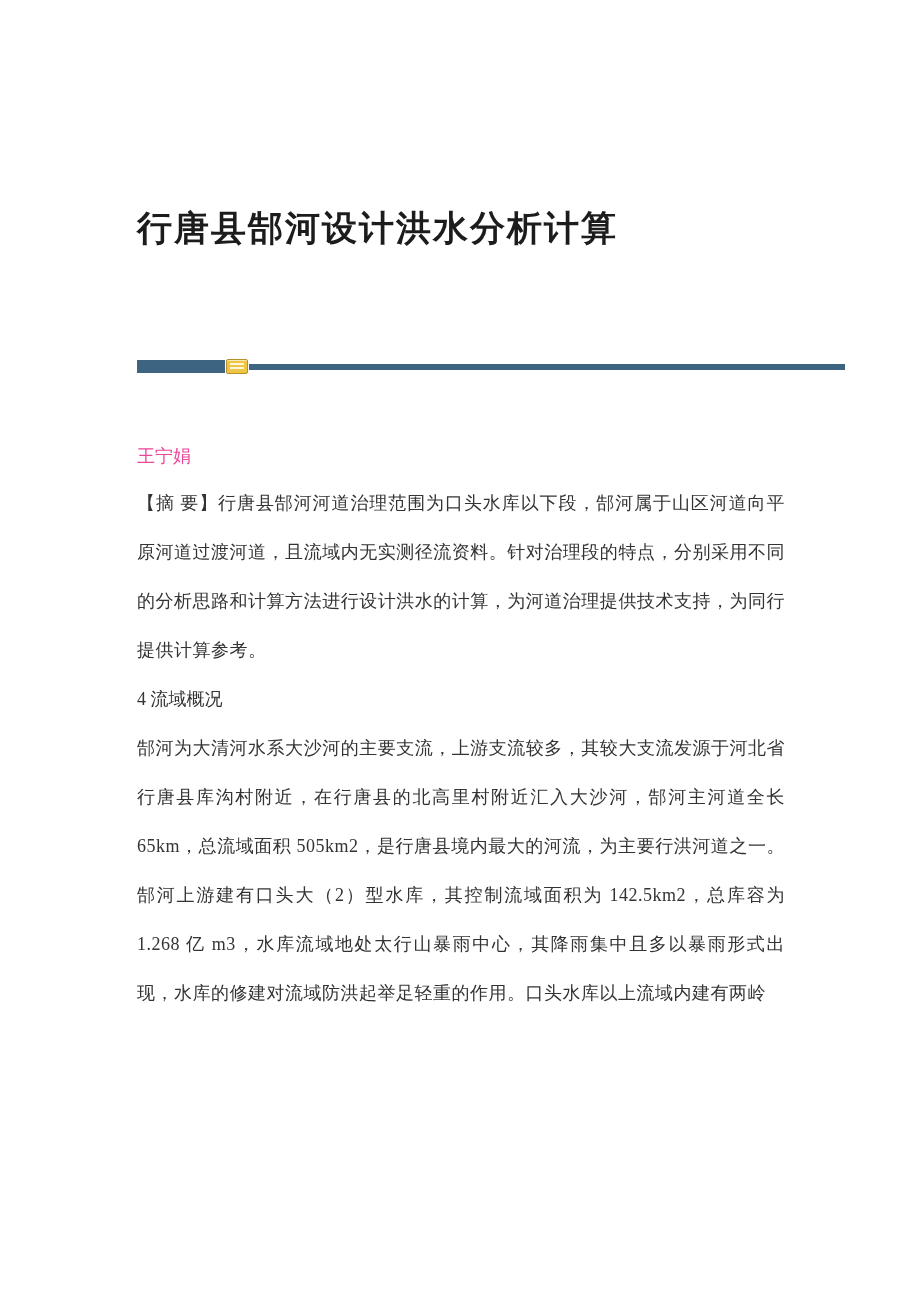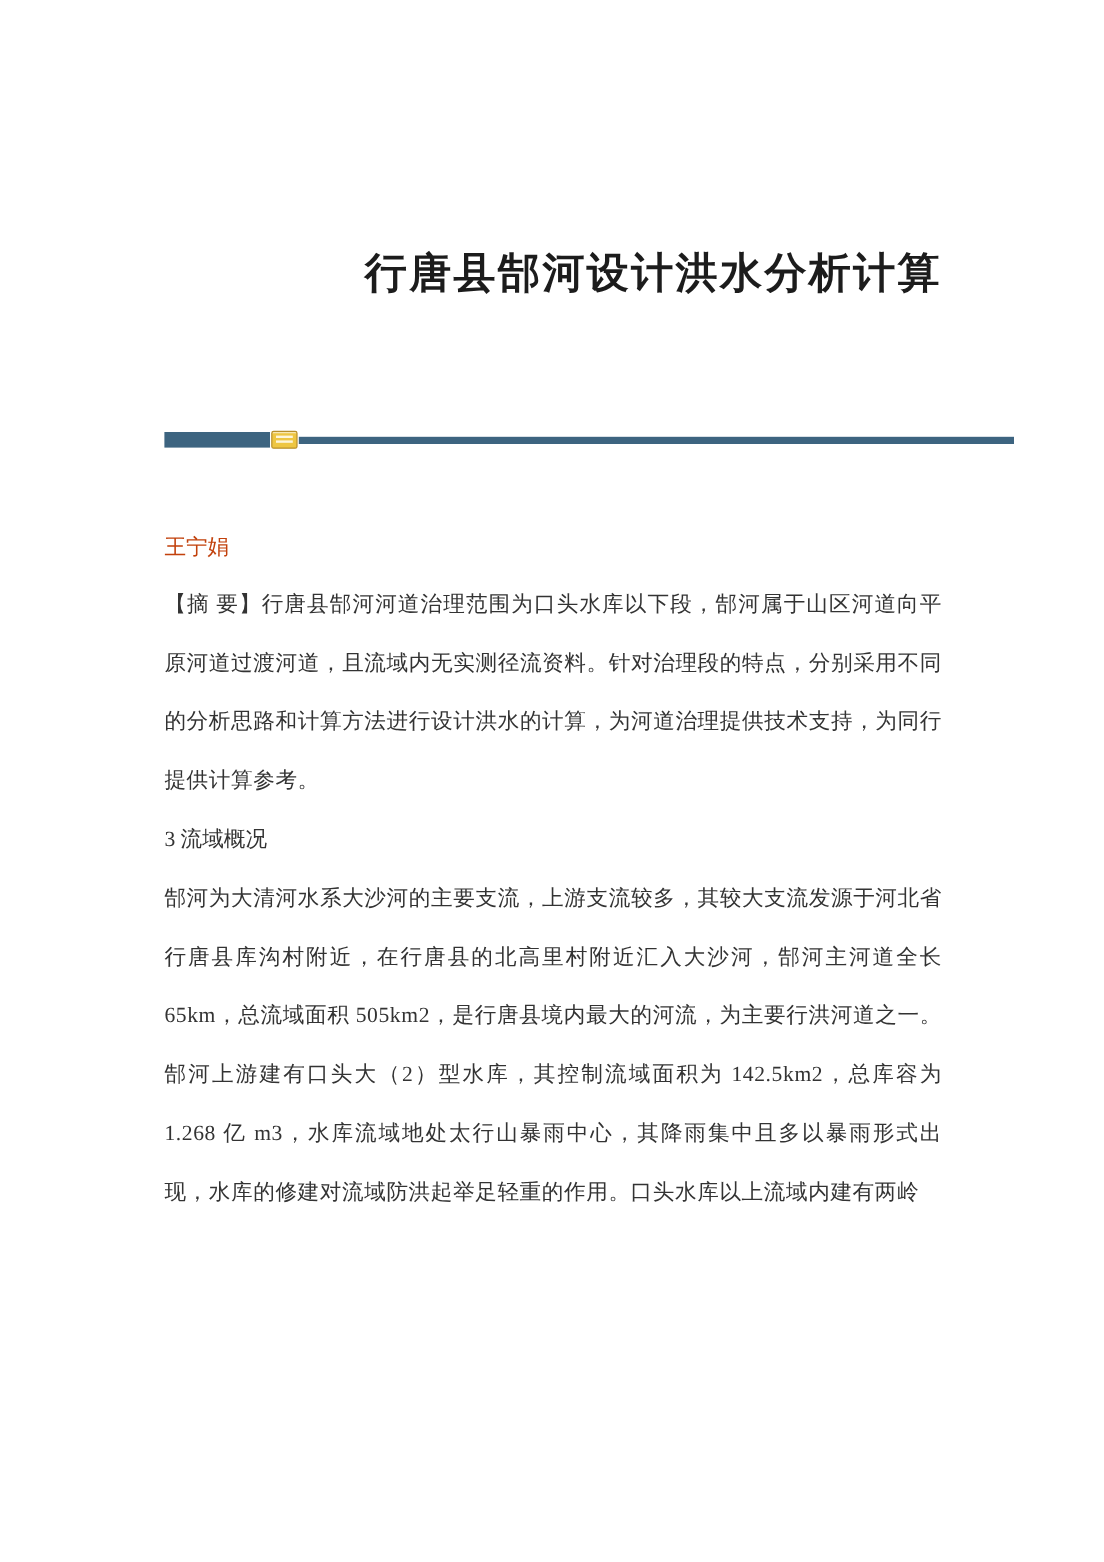--- a/index.html
+++ b/index.html
@@ -14,21 +14,21 @@
     margin: 0 auto;
     background: #ffffff;
     box-sizing: border-box;
     padding: 205px 75px 0 137px;
     overflow: hidden;
     font-family: "Liberation Serif", "DejaVu Serif", serif;
   }
   .title {
     width: 648px;
     margin: 0;
-    text-align: right;
+    text-align: left;
     font-family: "Liberation Sans", "DejaVu Sans", sans-serif;
     font-weight: bold;
     font-size: 35px;
     line-height: 1.3;
     color: #1c1c1c;
     letter-spacing: 2px;
   }
   .divider {
     margin-top: 108px;
     width: 708px;
@@ -63,21 +63,21 @@
   .divider-icon .line:nth-child(2) { top: 7px; }
   .divider-thin {
     flex: 1;
     height: 6px;
     background: #3d6480;
   }
   .author {
     margin: 68px 0 10px 0;
     font-size: 18px;
     line-height: 26px;
-    color: #c2410c;
+    color: #ec4899;
   }
   .text {
     max-width: 648px;
     margin: 0;
     font-size: 18px;
     line-height: 49px;
     color: #333333;
     text-align: justify;
     letter-spacing: 0.5px;
   }
@@ -103,17 +103,17 @@
       <span class="line"></span>
     </span>
     <span class="divider-thin"></span>
   </div>
 
   <p class="author">王宁娟</p>
 
   <p class="text">【摘 要】行唐县郜河河道治理范围为口头水库以下段，郜河属于山区河道向平原河道过渡河道，且流域内无实测径流资料。针对治理段的特点，分别采用不同的分析思路和计算方法进行设计洪水的计算，为河道治理提供技术支持，为同行提供计算参考。</p>
 
 
-  <p class="section">3 流域概况</p>
+  <p class="section">4 流域概况</p>
 
   <p class="text">郜河为大清河水系大沙河的主要支流，上游支流较多，其较大支流发源于河北省行唐县库沟村附近，在行唐县的北高里村附近汇入大沙河，郜河主河道全长65km，总流域面积 505km2，是行唐县境内最大的河流，为主要行洪河道之一。郜河上游建有口头大（2）型水库，其控制流域面积为 142.5km2，总库容为 1.268 亿 m3，水库流域地处太行山暴雨中心，其降雨集中且多以暴雨形式出现，水库的修建对流域防洪起举足轻重的作用。口头水库以上流域内建有两岭</p>
 
 </div>
 
 </body></html>

